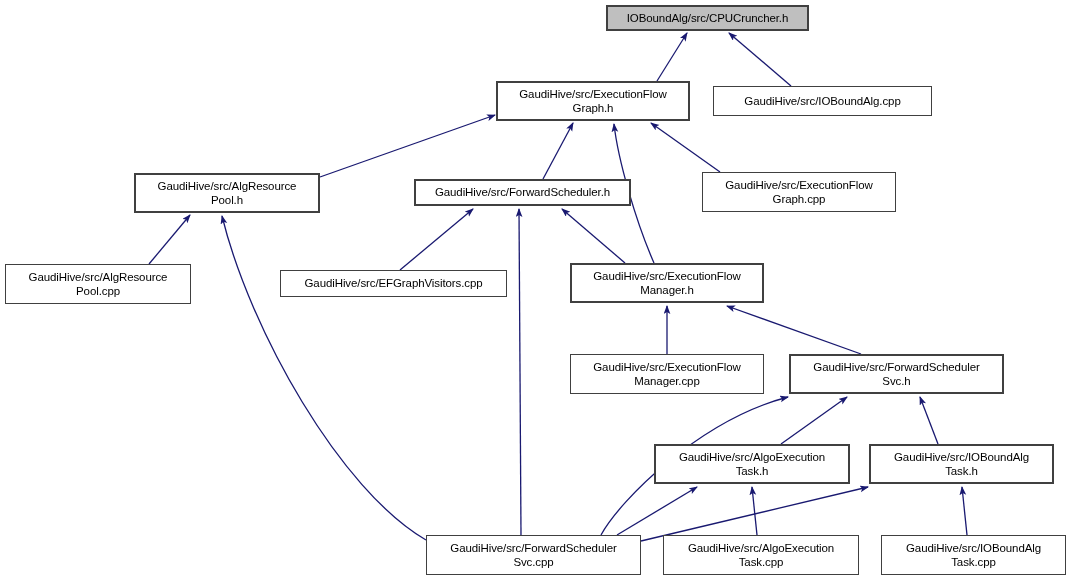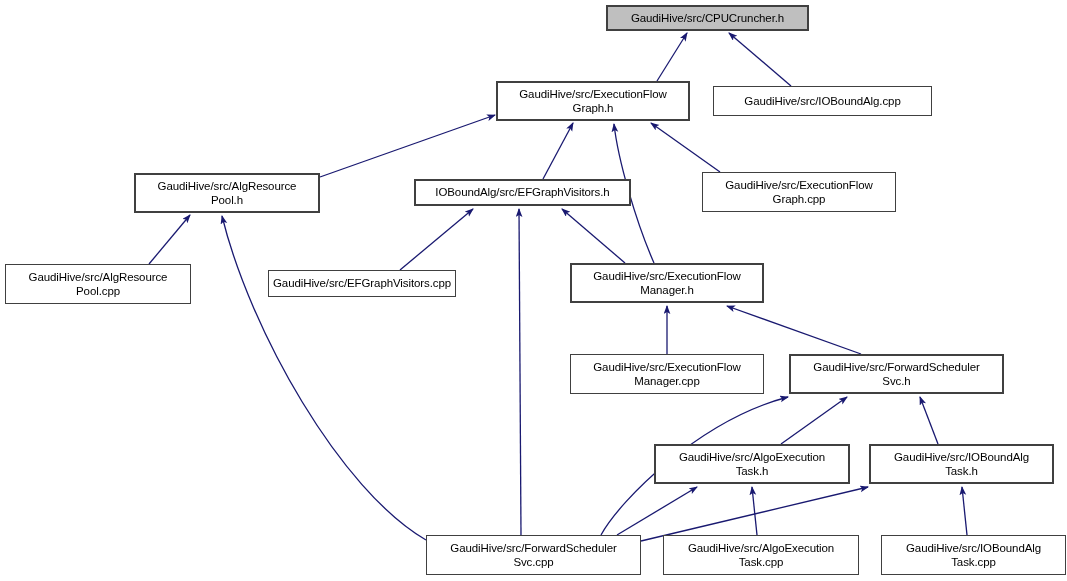--- a/index.html
+++ b/index.html
@@ -83,32 +83,32 @@
         <path d="M 601,535 C 620,500 700,420 788,397" fill="none" stroke="#191970" stroke-width="1.3" marker-end="url(#arrowhead)"></path>
         <path d="M 781,444 L 847,397" fill="none" stroke="#191970" stroke-width="1.3" marker-end="url(#arrowhead)"></path>
         <path d="M 938,444 L 920,397" fill="none" stroke="#191970" stroke-width="1.3" marker-end="url(#arrowhead)"></path>
         <path d="M 617,535 L 697,487" fill="none" stroke="#191970" stroke-width="1.3" marker-end="url(#arrowhead)"></path>
         <path d="M 757,535 L 752,487" fill="none" stroke="#191970" stroke-width="1.3" marker-end="url(#arrowhead)"></path>
         <path d="M 641,541 L 868,487" fill="none" stroke="#191970" stroke-width="1.3" marker-end="url(#arrowhead)"></path>
         <path d="M 967,535 L 962,487" fill="none" stroke="#191970" stroke-width="1.3" marker-end="url(#arrowhead)"></path>
       </g>
   </svg>
   <div id="node-layer">
-      <div class="node root" style="left: 606px; top: 5px; width: 203px; height: 26px;"><span class="label">GaudiHive/src/CPUCruncher.h</span></div>
+      <div class="node root" style="left: 606px; top: 5px; width: 203px; height: 26px;"><span class="label">IOBoundAlg/src/CPUCruncher.h</span></div>
       <div class="node bold" style="left: 496px; top: 81px; width: 194px; height: 40px;"><span class="label">GaudiHive/src/ExecutionFlow
 Graph.h</span></div>
       <div class="node" style="left: 713px; top: 86px; width: 219px; height: 30px;"><span class="label">GaudiHive/src/IOBoundAlg.cpp</span></div>
       <div class="node bold" style="left: 134px; top: 173px; width: 186px; height: 40px;"><span class="label">GaudiHive/src/AlgResource
 Pool.h</span></div>
-      <div class="node bold" style="left: 414px; top: 179px; width: 217px; height: 27px;"><span class="label">IOBoundAlg/src/EFGraphVisitors.h</span></div>
+      <div class="node bold" style="left: 414px; top: 179px; width: 217px; height: 27px;"><span class="label">GaudiHive/src/ForwardScheduler.h</span></div>
       <div class="node" style="left: 702px; top: 172px; width: 194px; height: 40px;"><span class="label">GaudiHive/src/ExecutionFlow
 Graph.cpp</span></div>
       <div class="node" style="left: 5px; top: 264px; width: 186px; height: 40px;"><span class="label">GaudiHive/src/AlgResource
 Pool.cpp</span></div>
-      <div class="node" style="left: 268px; top: 270px; width: 188px; height: 27px;"><span class="label">GaudiHive/src/EFGraphVisitors.cpp</span></div>
+      <div class="node" style="left: 280px; top: 270px; width: 227px; height: 27px;"><span class="label">GaudiHive/src/EFGraphVisitors.cpp</span></div>
       <div class="node bold" style="left: 570px; top: 263px; width: 194px; height: 40px;"><span class="label">GaudiHive/src/ExecutionFlow
 Manager.h</span></div>
       <div class="node" style="left: 570px; top: 354px; width: 194px; height: 40px;"><span class="label">GaudiHive/src/ExecutionFlow
 Manager.cpp</span></div>
       <div class="node bold" style="left: 789px; top: 354px; width: 215px; height: 40px;"><span class="label">GaudiHive/src/ForwardScheduler
 Svc.h</span></div>
       <div class="node bold" style="left: 654px; top: 444px; width: 196px; height: 40px;"><span class="label">GaudiHive/src/AlgoExecution
 Task.h</span></div>
       <div class="node bold" style="left: 869px; top: 444px; width: 185px; height: 40px;"><span class="label">GaudiHive/src/IOBoundAlg
 Task.h</span></div>

